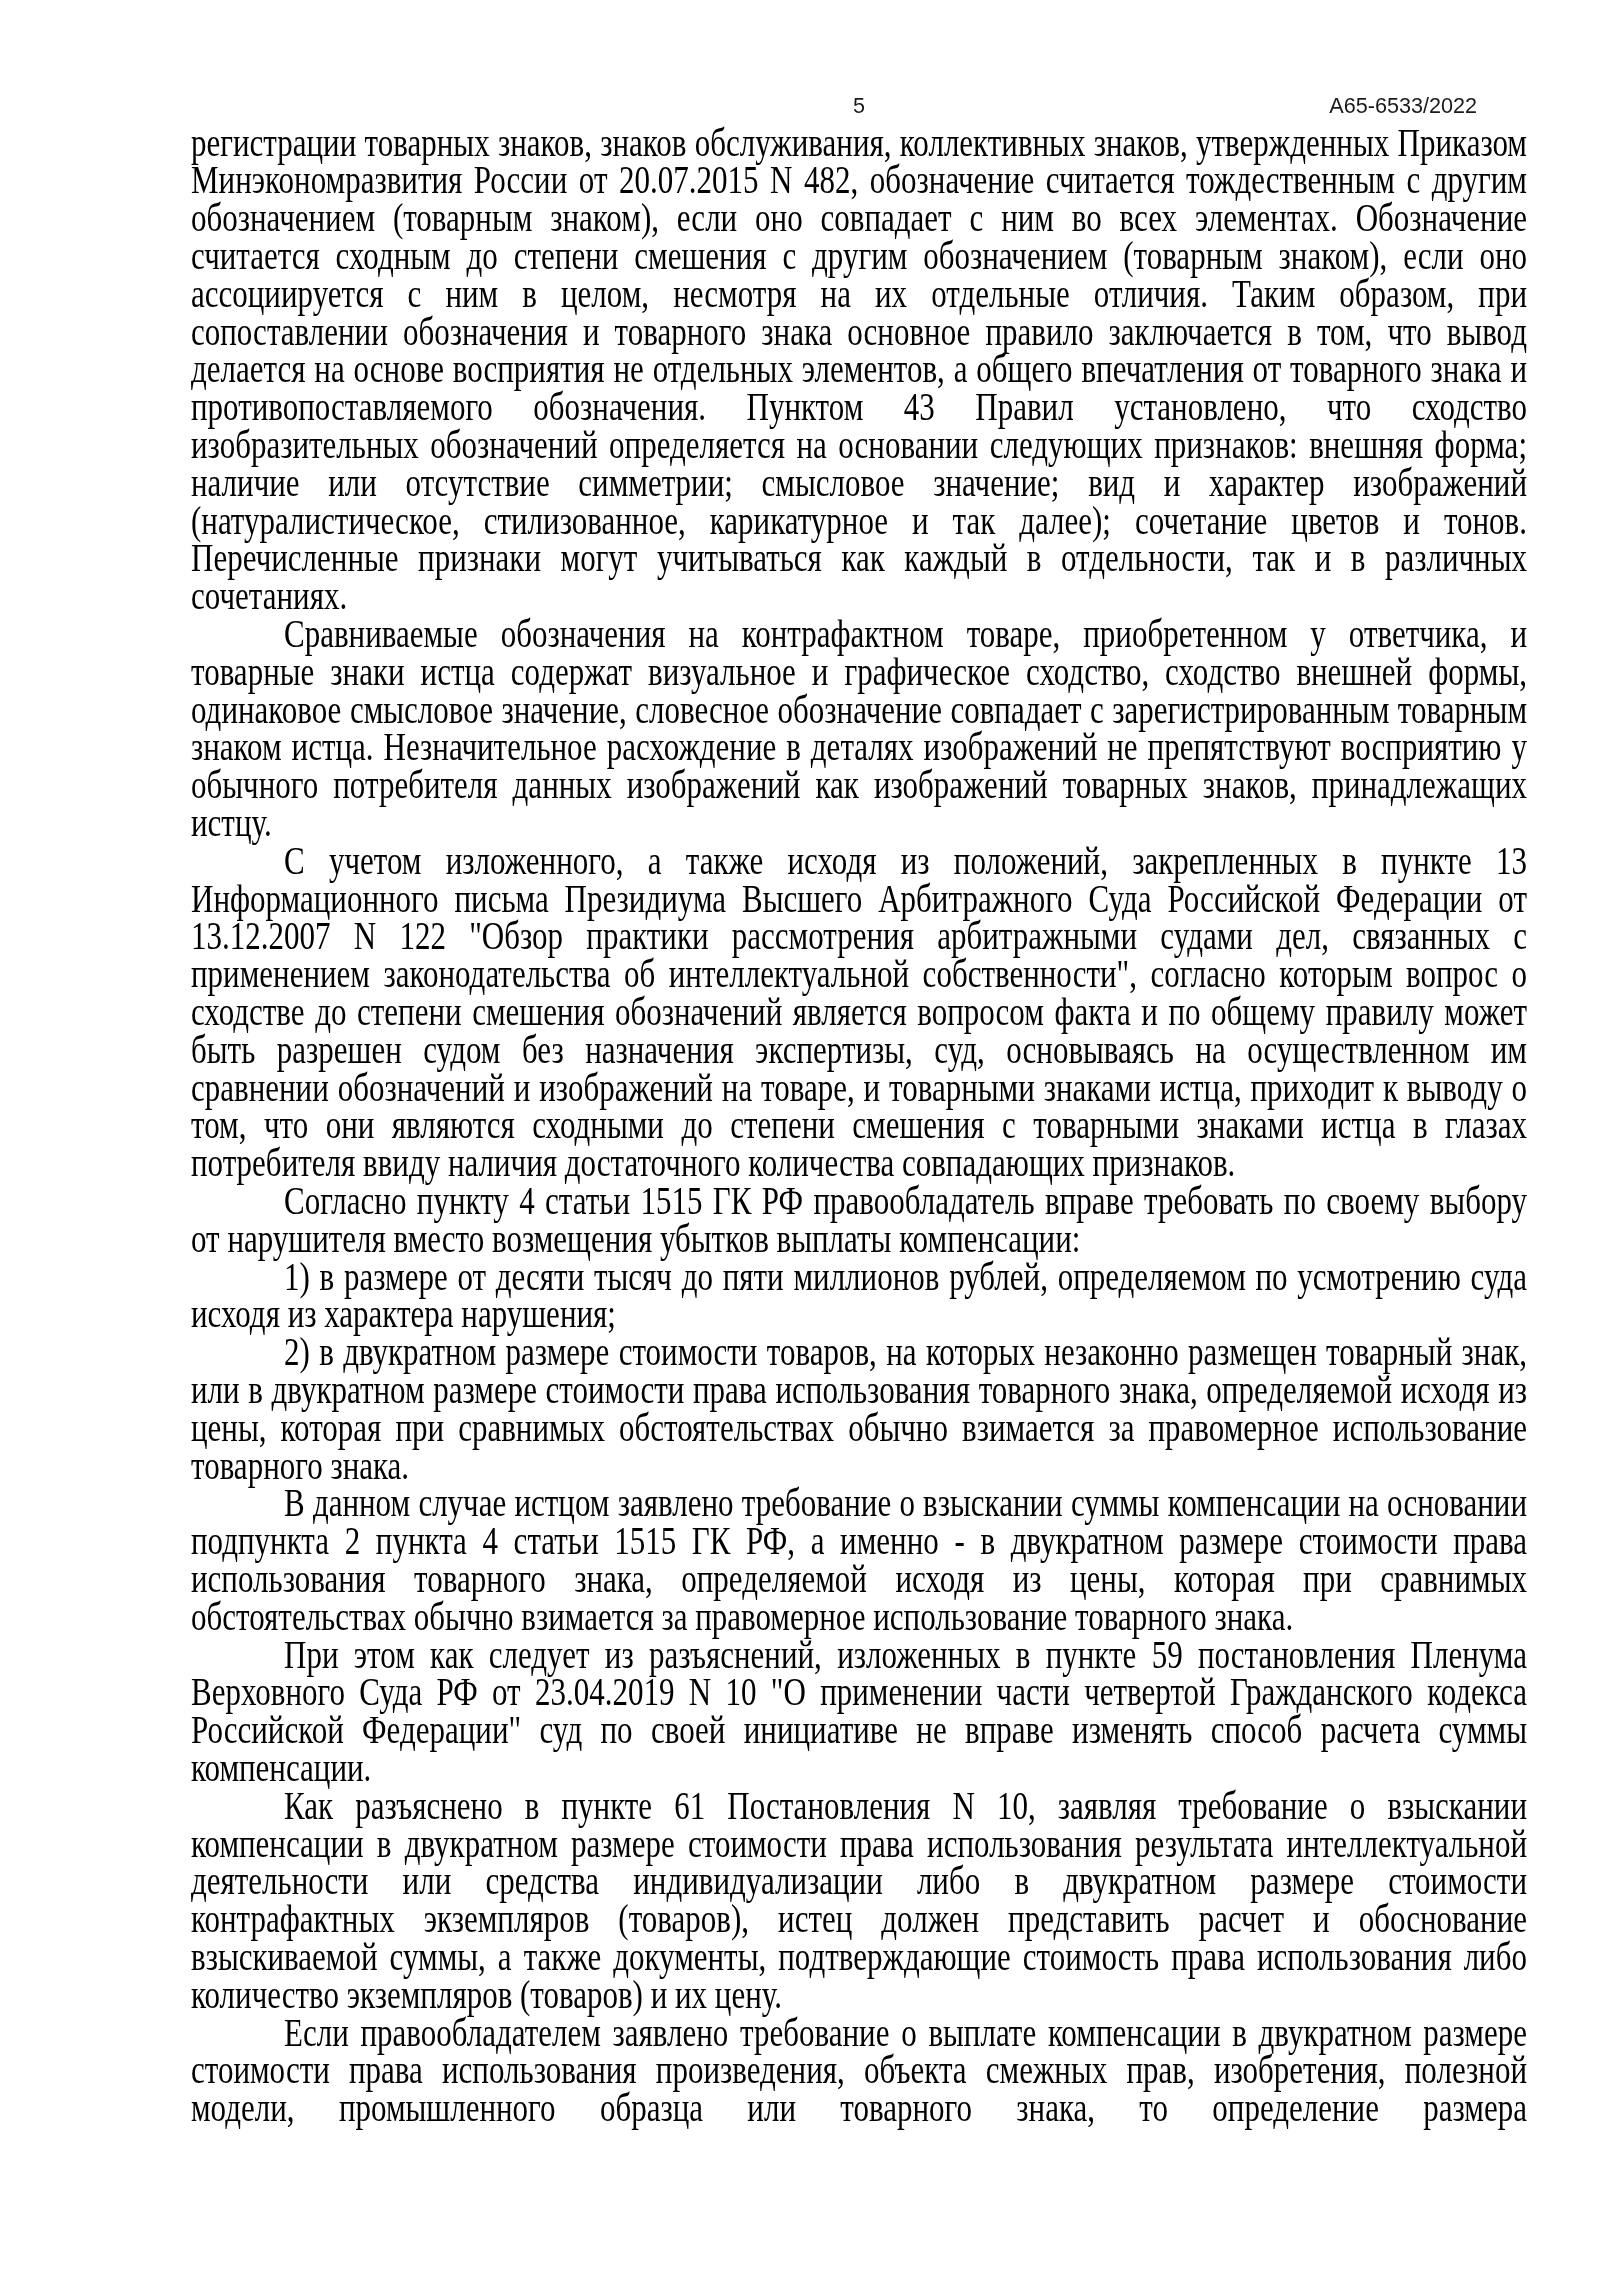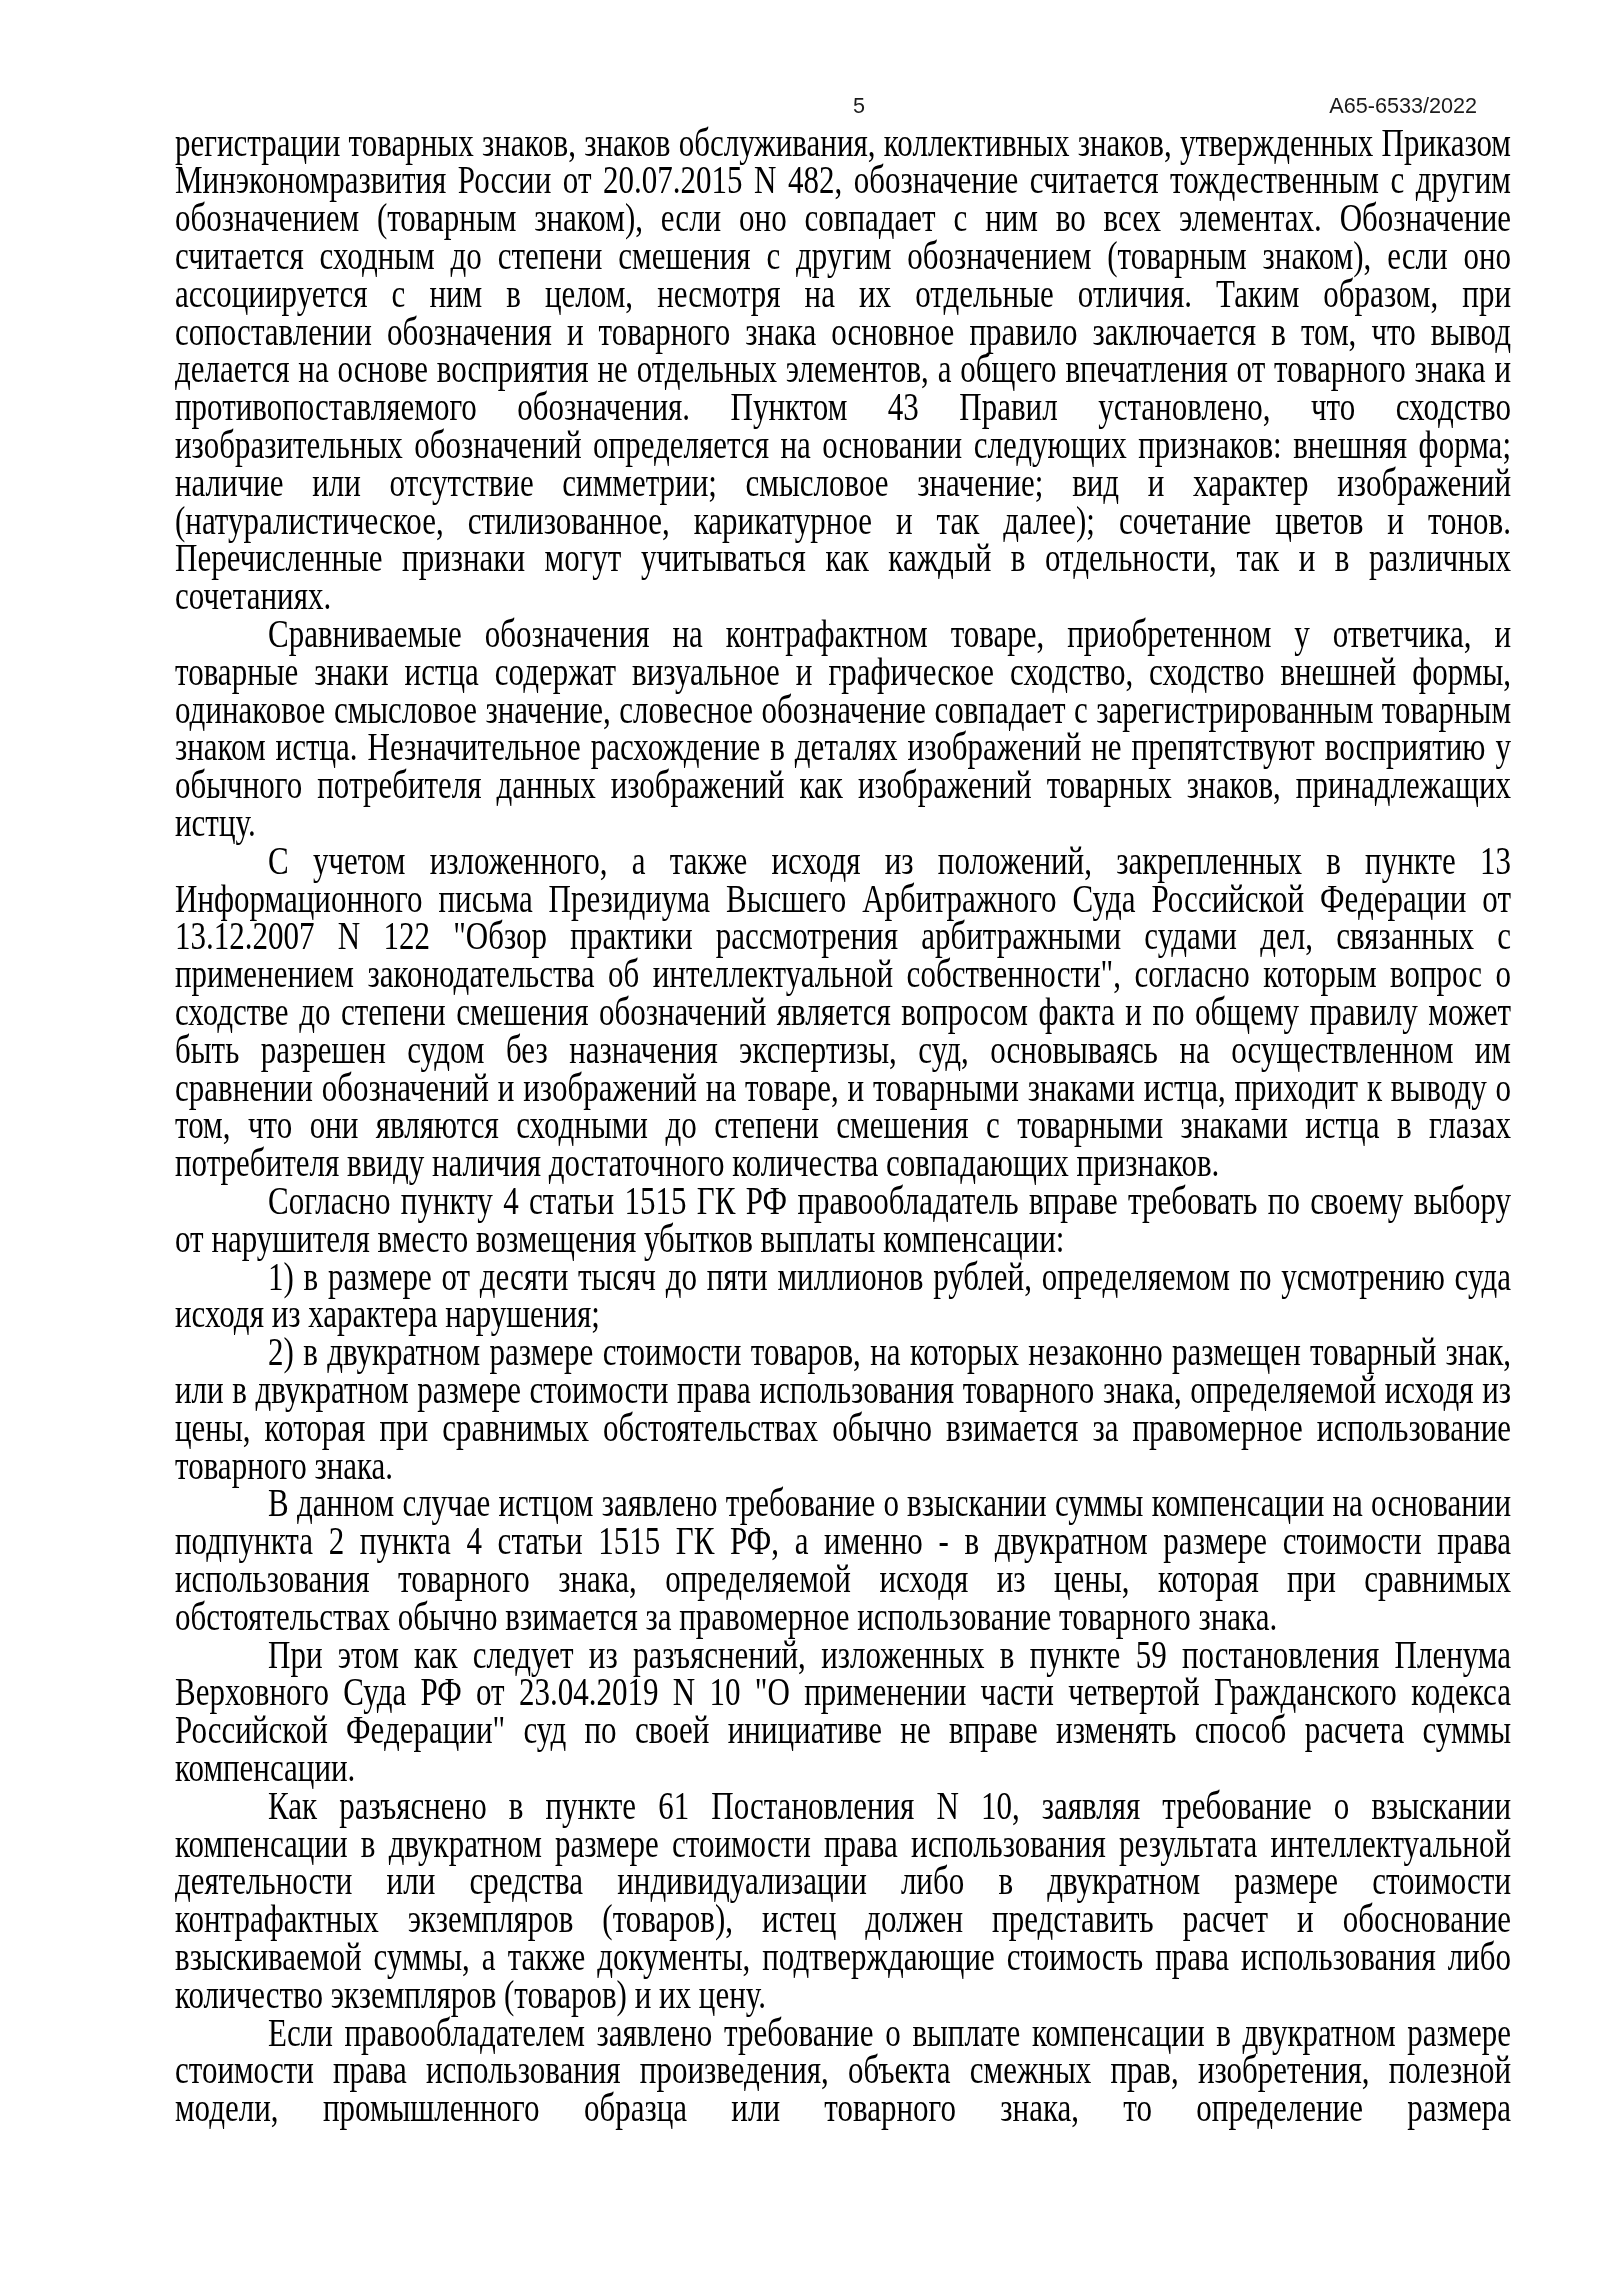--- a/index.html
+++ b/index.html
@@ -25,21 +25,21 @@
   }
   .page-num {
     position: absolute; left: 0; top: 0; width: 100%;
     text-align: center;
   }
   .case-num {
     position: absolute; right: 50px; top: 0;
     white-space: nowrap;
   }
   .doc-body {
-    position: absolute; left: 175px; top: 124px;
+    position: absolute; left: 191px; top: 124px;
     width: 1336px;
   }
   
   .stretch {
     transform: scaleY(1.26);
     transform-origin: 0 0;
   }
   p.para {
     margin: 0; padding: 0;
     font-size: 31px;

